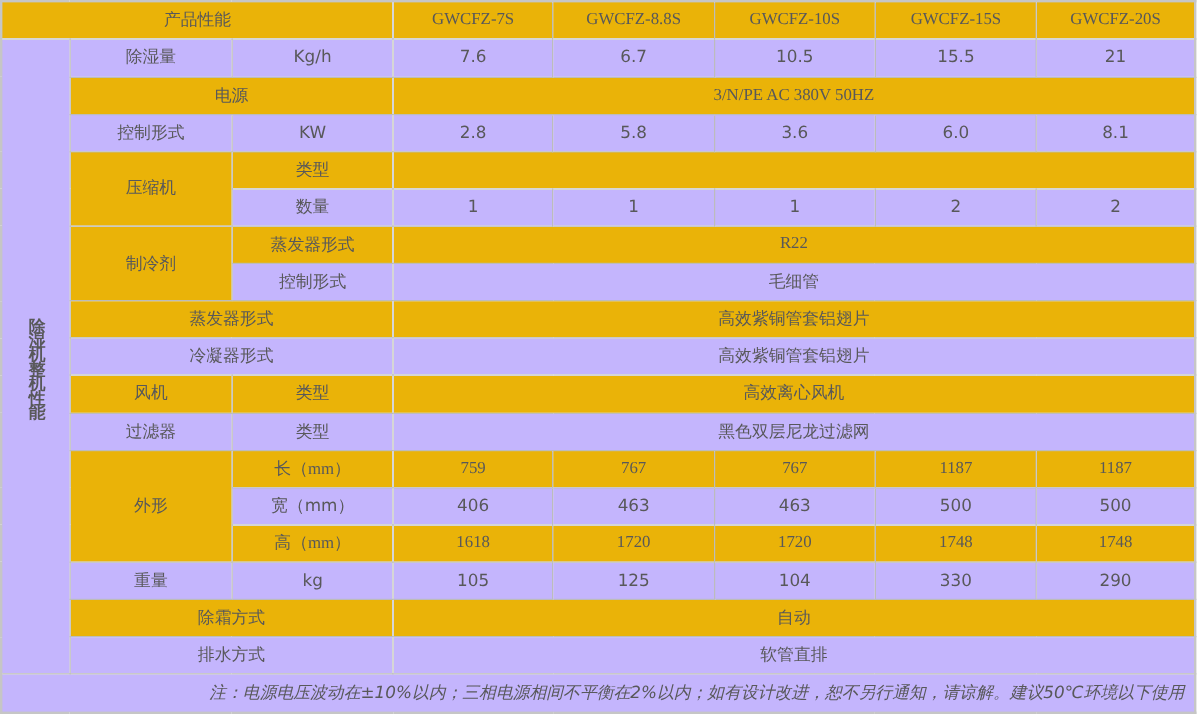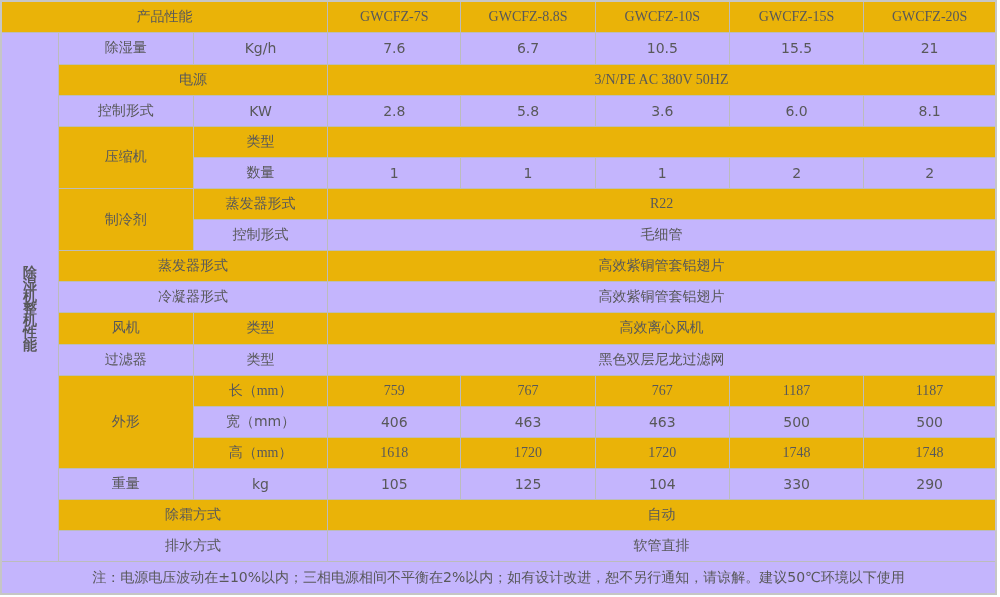--- a/index.html
+++ b/index.html
@@ -39,22 +39,23 @@
   .side-label{
     display:inline-block;
     writing-mode:vertical-lr;
     text-orientation:upright;
     letter-spacing:12px;
     line-height:1.1;
     font-weight:bold;
   }
   td.note-cell{
     background:#ffffff;
-    text-align:center;
+    text-align:right;
     padding:0 8px;
+    font-style:italic;
   }
 </style>
 </head>
 <body>
 
 <div class="page">
   <table class="spec">
     <colgroup>
       <col style="width:57px">
         <col style="width:135px">

